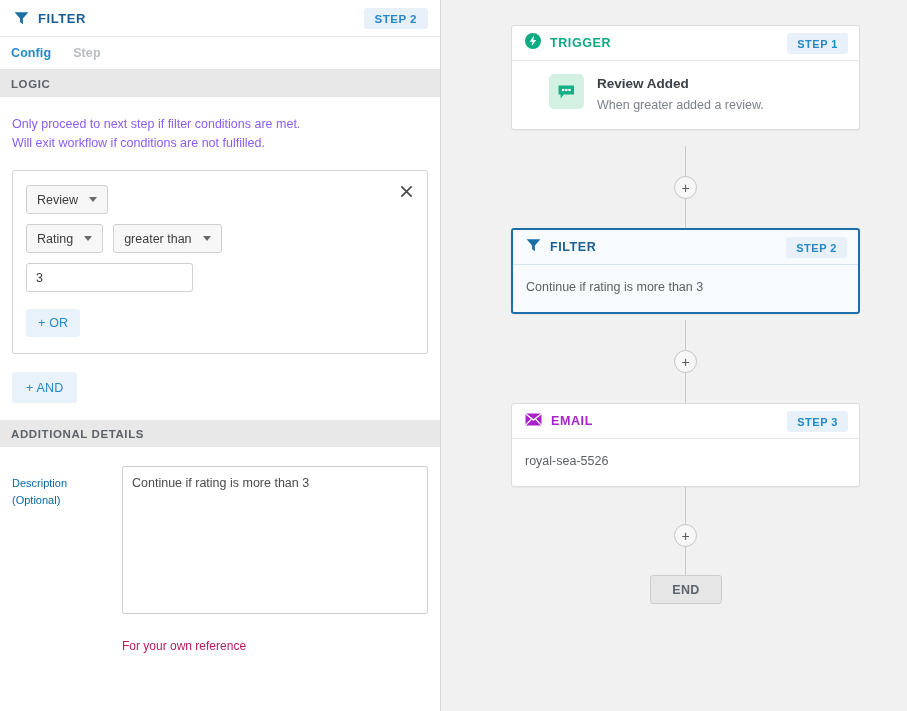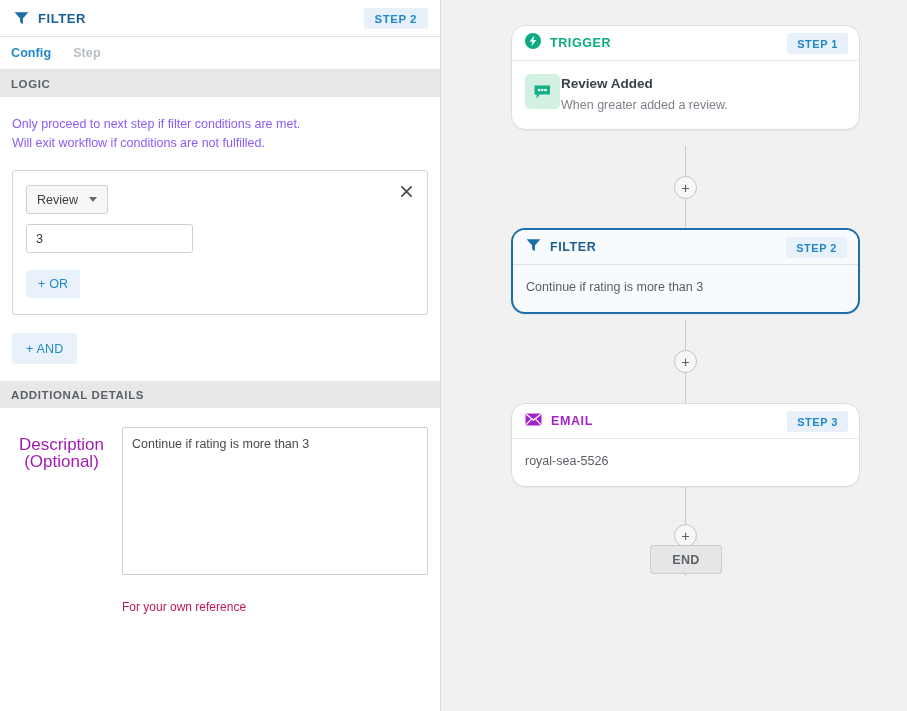--- a/index.html
+++ b/index.html
@@ -174,25 +174,25 @@
   .and-wrap { padding: 18px 12px 17px 12px; }
   .and-wrap .pill-btn { height: 31px; padding: 0 14px; }
 
   .details-body {
     padding: 19px 12px 0 12px;
     display: flex;
     gap: 0;
   }
   .desc-label {
     width: 110px;
-    text-align: center;
+    text-align: left;
     padding-right: 11px;
     padding-top: 9px;
-    font-size: 17px;
-    color: #a21caf;
+    font-size: 11px;
+    color: #0369a1;
     line-height: 17px;
   }
   .desc-col { flex: 1; }
   .desc-textarea {
     width: 306px;
     height: 148px;
     border: 1px solid #cfcfcf;
     border-radius: 2px;
     resize: none;
     font-size: 12.5px;
@@ -222,21 +222,21 @@
     width: 466px;
     height: 711px;
   }
 
   .card {
     position: absolute;
     left: 70px;
     width: 349px;
     background: #ffffff;
     border: 1px solid #dddddd;
-    border-radius: 14px;
+    border-radius: 3px;
     box-shadow: 0 1px 1px rgba(0,0,0,0.04);
     overflow: hidden;
   }
   .card.selected {
     border: 2px solid #1b6fa8;
     background: #f7fbfe;
   }
   .card-head {
     height: 35px;
     display: flex;
@@ -268,22 +268,23 @@
     font-size: 11px;
     font-weight: bold;
     letter-spacing: 0.5px;
     padding: 5px 10px 4px;
     border-radius: 3px;
   }
 
   .card-body {
     padding: 13px 13px 15px 13px;
     display: flex;
-    gap: 1px;
+    gap: 13px;
     align-items: flex-start;
+    margin-left: 24px;
   }
   .trigger-icon-box {
     width: 35px; height: 35px;
     background: #d3f1e2;
     border-radius: 5px;
     display: flex;
     align-items: center;
     justify-content: center;
     flex: 0 0 auto;
   }
@@ -383,20 +384,30 @@
           </svg>
         </div>
 
         <div class="cond-row">
           <div class="dd">
             <span>Review</span>
             <span class="caret"></span>
           </div>
         </div>
 
+        <div class="cond-row">
+          <div class="dd">
+            <span>Rating</span>
+            <span class="caret"></span>
+          </div>
+          <div class="dd">
+            <span>greater than</span>
+            <span class="caret"></span>
+          </div>
+        </div>
 
         <div class="cond-row">
           <input class="value-input" type="text" value="3" style="">
         </div>
 
         <div class="or-wrap">
           <button class="pill-btn">+ OR</button>
         </div>
       </div>
     </div>
@@ -496,19 +507,19 @@
           </div>
           <span class="card-step-badge">STEP 3</span>
         </div>
         <div class="card-body-simple">royal-sea-5526</div>
       </div>
 
       <div class="plus-node" style="top:524px;">
         <span>+</span>
       </div>
 
-      <div class="end-node" style="top:545px;">
+      <div class="end-node" style="top:575px;">
         <span>END</span>
       </div>
 
     </div>
   </div>
 </div>
 
 </body></html>

